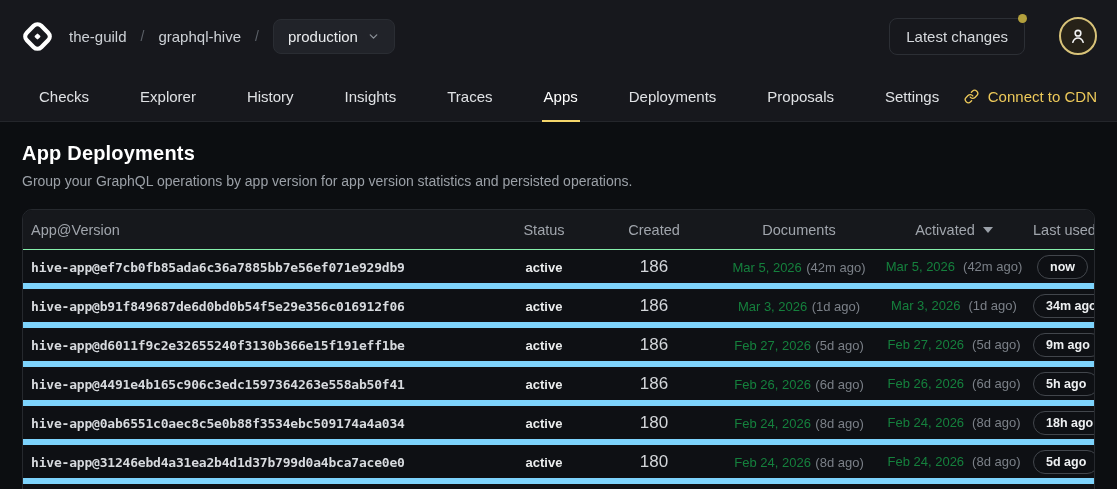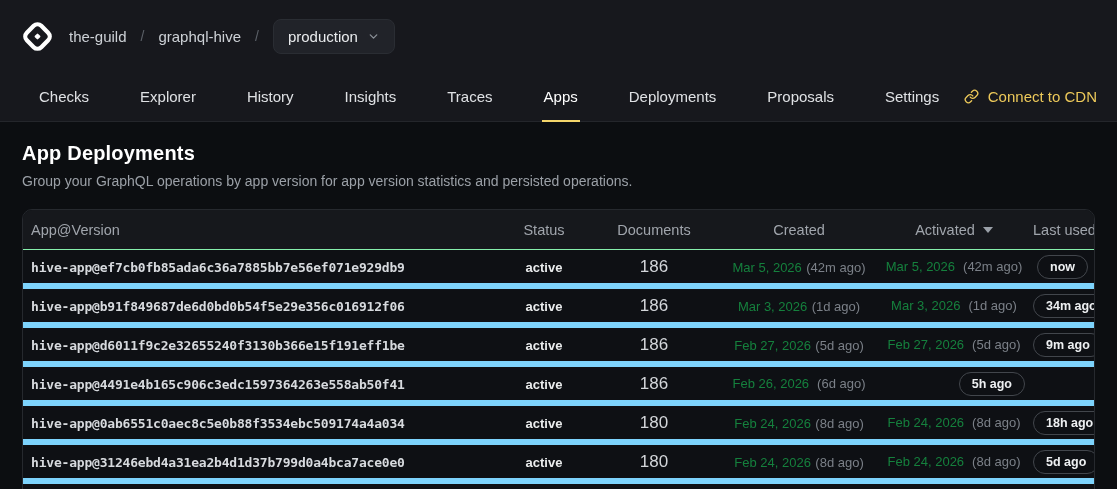--- a/index.html
+++ b/index.html
@@ -125,20 +125,32 @@
         <span class="crumb-link">graphql-hive</span>
         <span class="crumb-sep">/</span>
         <button class="target-btn">
           <span>production</span>
           <svg class="chevron" viewBox="0 0 24 24" fill="none" stroke="currentColor" stroke-width="2.4" stroke-linecap="round" stroke-linejoin="round">
               <path d="M6 9l6 6 6-6"></path>
             </svg>
         </button>
       </nav>
 
+      <div class="topbar-right">
+        <button class="latest-btn">
+          <span>Latest changes</span>
+          <span class="latest-dot"></span>
+        </button>
+        <div class="avatar">
+          <svg viewBox="0 0 24 24" fill="none" stroke="currentColor" stroke-width="1.9" stroke-linecap="round" stroke-linejoin="round">
+            <circle cx="12" cy="8.6" r="3.4"></circle>
+            <path d="M5.8 19.4c1.1-3.4 3.4-5.1 6.2-5.1s5.1 1.7 6.2 5.1"></path>
+          </svg>
+        </div>
+      </div>
     </div>
 
     <div class="tabs-row">
       <div class="tabs">
           <div class="tab">Checks</div>
           <div class="tab">Explorer</div>
           <div class="tab">History</div>
           <div class="tab">Insights</div>
           <div class="tab">Traces</div>
           <div class="tab active">Apps</div>
@@ -157,22 +169,22 @@
   </header>
 
   <main class="content">
     <h1 class="page-title">App Deployments</h1>
     <p class="page-subtitle">Group your GraphQL operations by app version for app version statistics and persisted operations.</p>
 
     <section class="table">
       <div class="thead">
         <div class="th th-app">App@Version</div>
         <div class="th th-status">Status</div>
+        <div class="th th-created">Created</div>
         <div class="th th-docs">Documents</div>
-        <div class="th th-created">Created</div>
         <div class="th th-activated">
           <span>Activated</span>
           <span class="sort-arrow"></span>
         </div>
         <div class="th th-last">Last used</div>
       </div>
       <div id="tbody">
   <div class="trow">
     <div class="td td-app">
       <span class="hash">hive-app@ef7cb0fb85ada6c36a7885bb7e56ef071e929db9</span>
@@ -245,20 +257,24 @@
   <div class="trow">
     <div class="td td-app">
       <span class="hash">hive-app@4491e4b165c906c3edc1597364263e558ab50f41</span>
     </div>
     <div class="td td-status">
       <span class="status">active</span>
     </div>
     <div class="td td-docs">
       <span class="docs">186</span>
     </div>
+    <div class="td td-created">
+      <span class="date">Feb 26, 2026</span>
+      <span class="ago">(6d ago)</span>
+    </div>
     <div class="td td-activated">
       <span class="date">Feb 26, 2026</span>
       <span class="ago">(6d ago)</span>
     </div>
     <div class="td td-last">
       <span class="badge">5h ago</span>
     </div>
   </div>
 
   <div class="trow">

